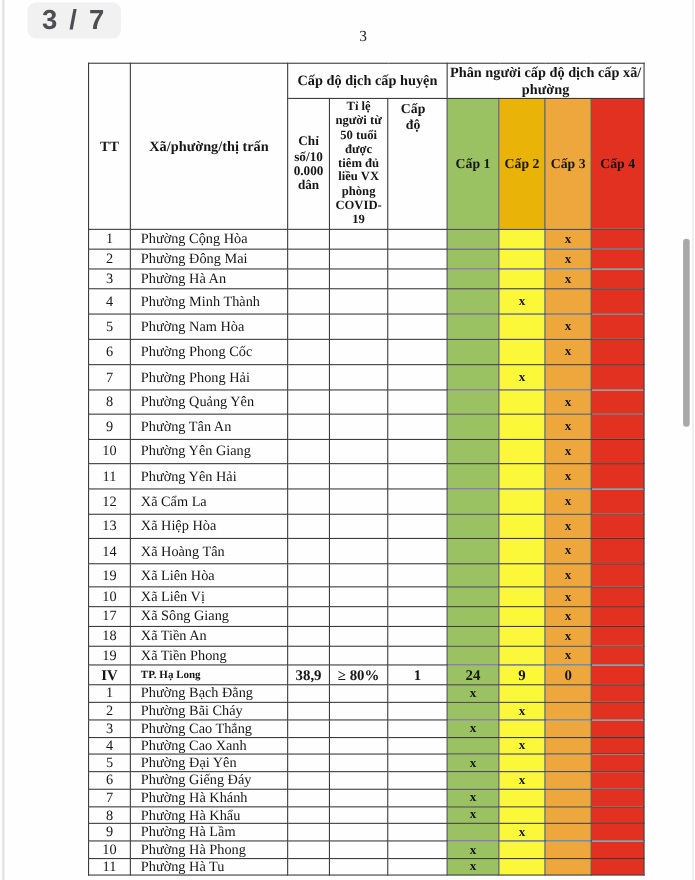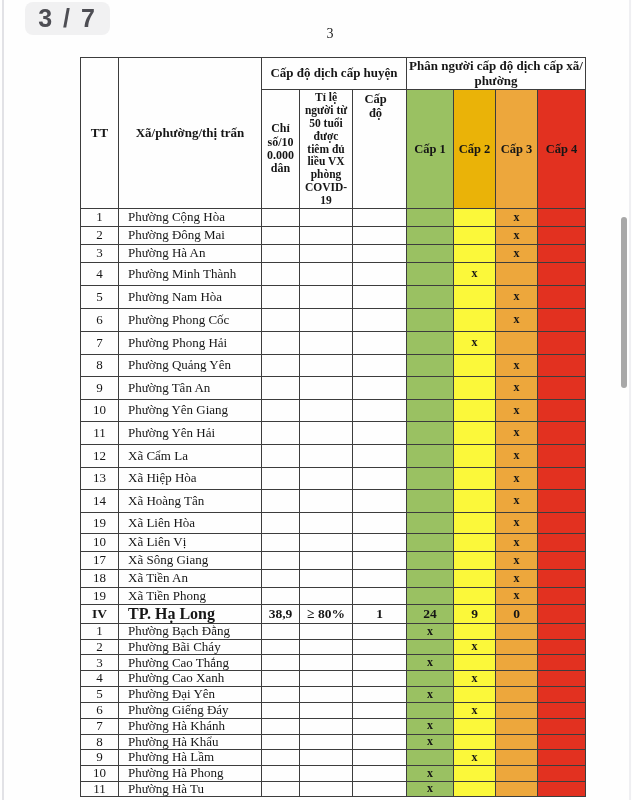--- a/index.html
+++ b/index.html
@@ -52,21 +52,21 @@
   th.group-head { font-size: 13px; }
   th.capdo-head { vertical-align: top; padding-top: 2px; }
   td.tt-cell { font-size: 13px; }
   td.name-cell {
     text-align: left; padding-left: 9px;
     font-size: 13px;
     white-space: nowrap;
   }
   td.mark-cell { font-weight: bold; font-size: 12px; }
   tr.summary-row td { font-weight: bold; font-size: 13.5px; }
-  tr.summary-row td.name-cell { font-size: 16px; }
+  tr.summary-row td.name-cell { font-size: 10px; }
   .scrollbar-thumb {
     position: absolute; left: 621px; top: 217px;
     width: 6px; height: 171px;
     background: #a8a8a8;
     border-radius: 3px;
   }
 </style>
 </head>
 <body>
 

